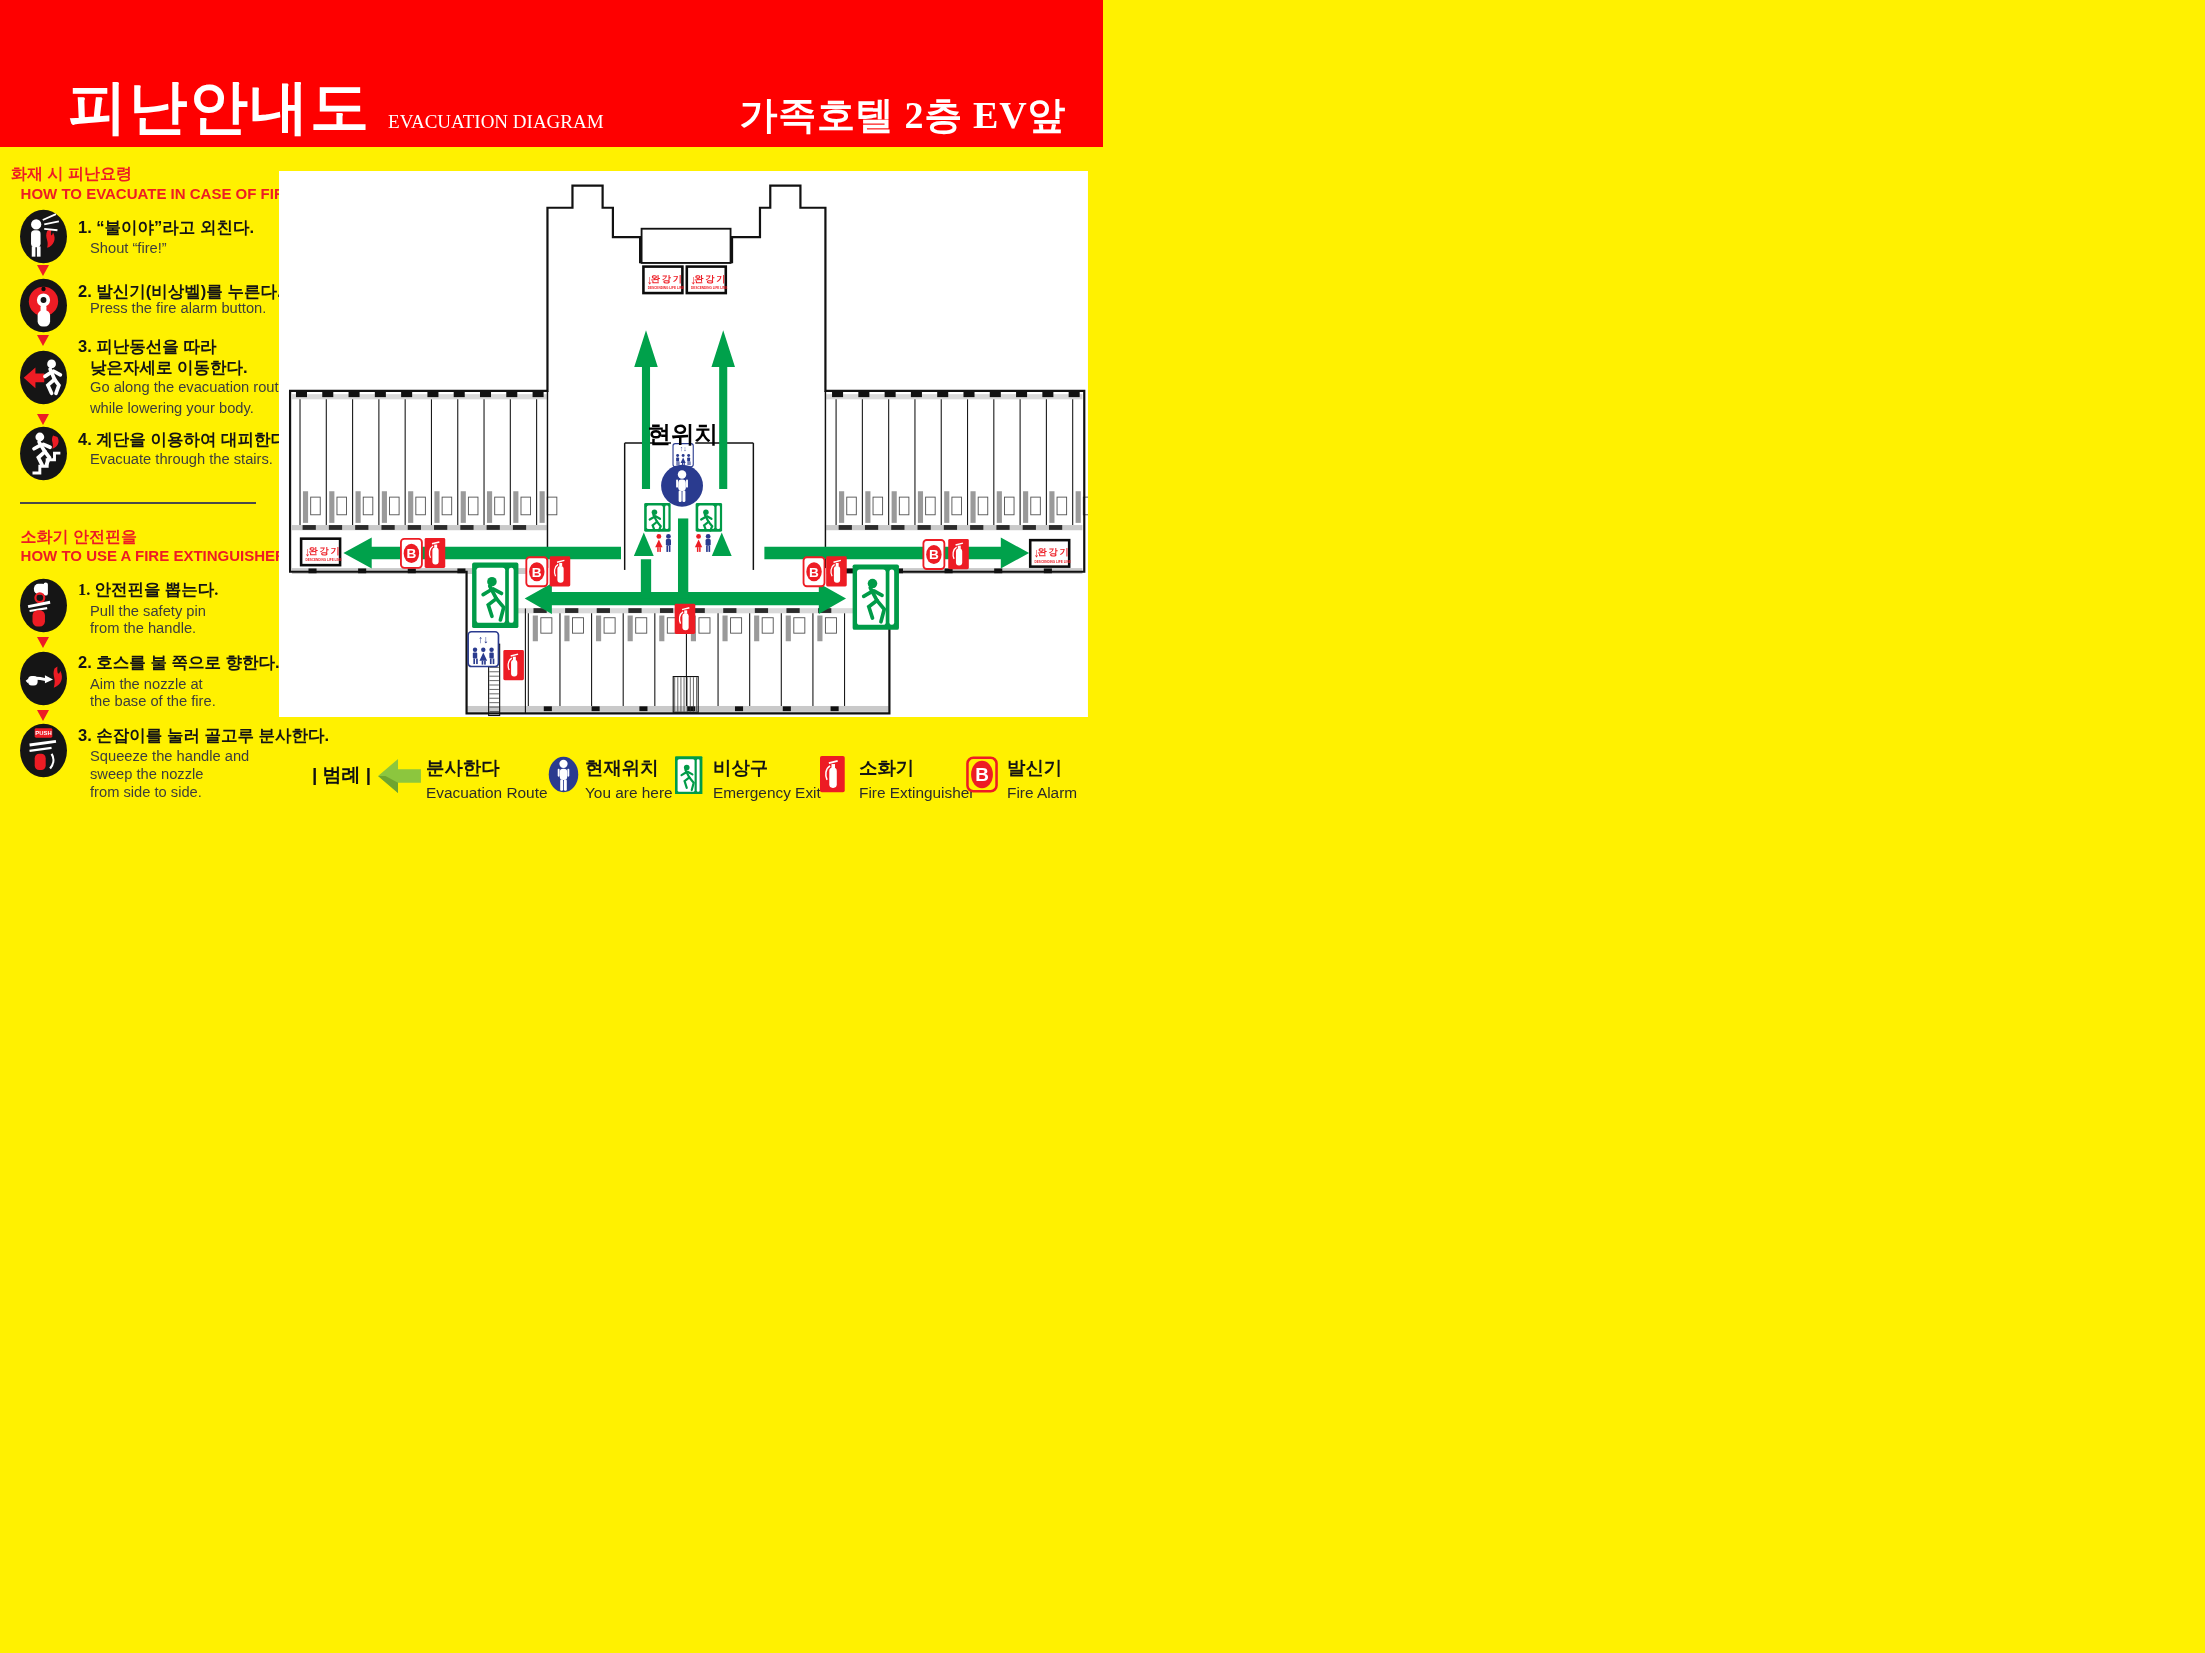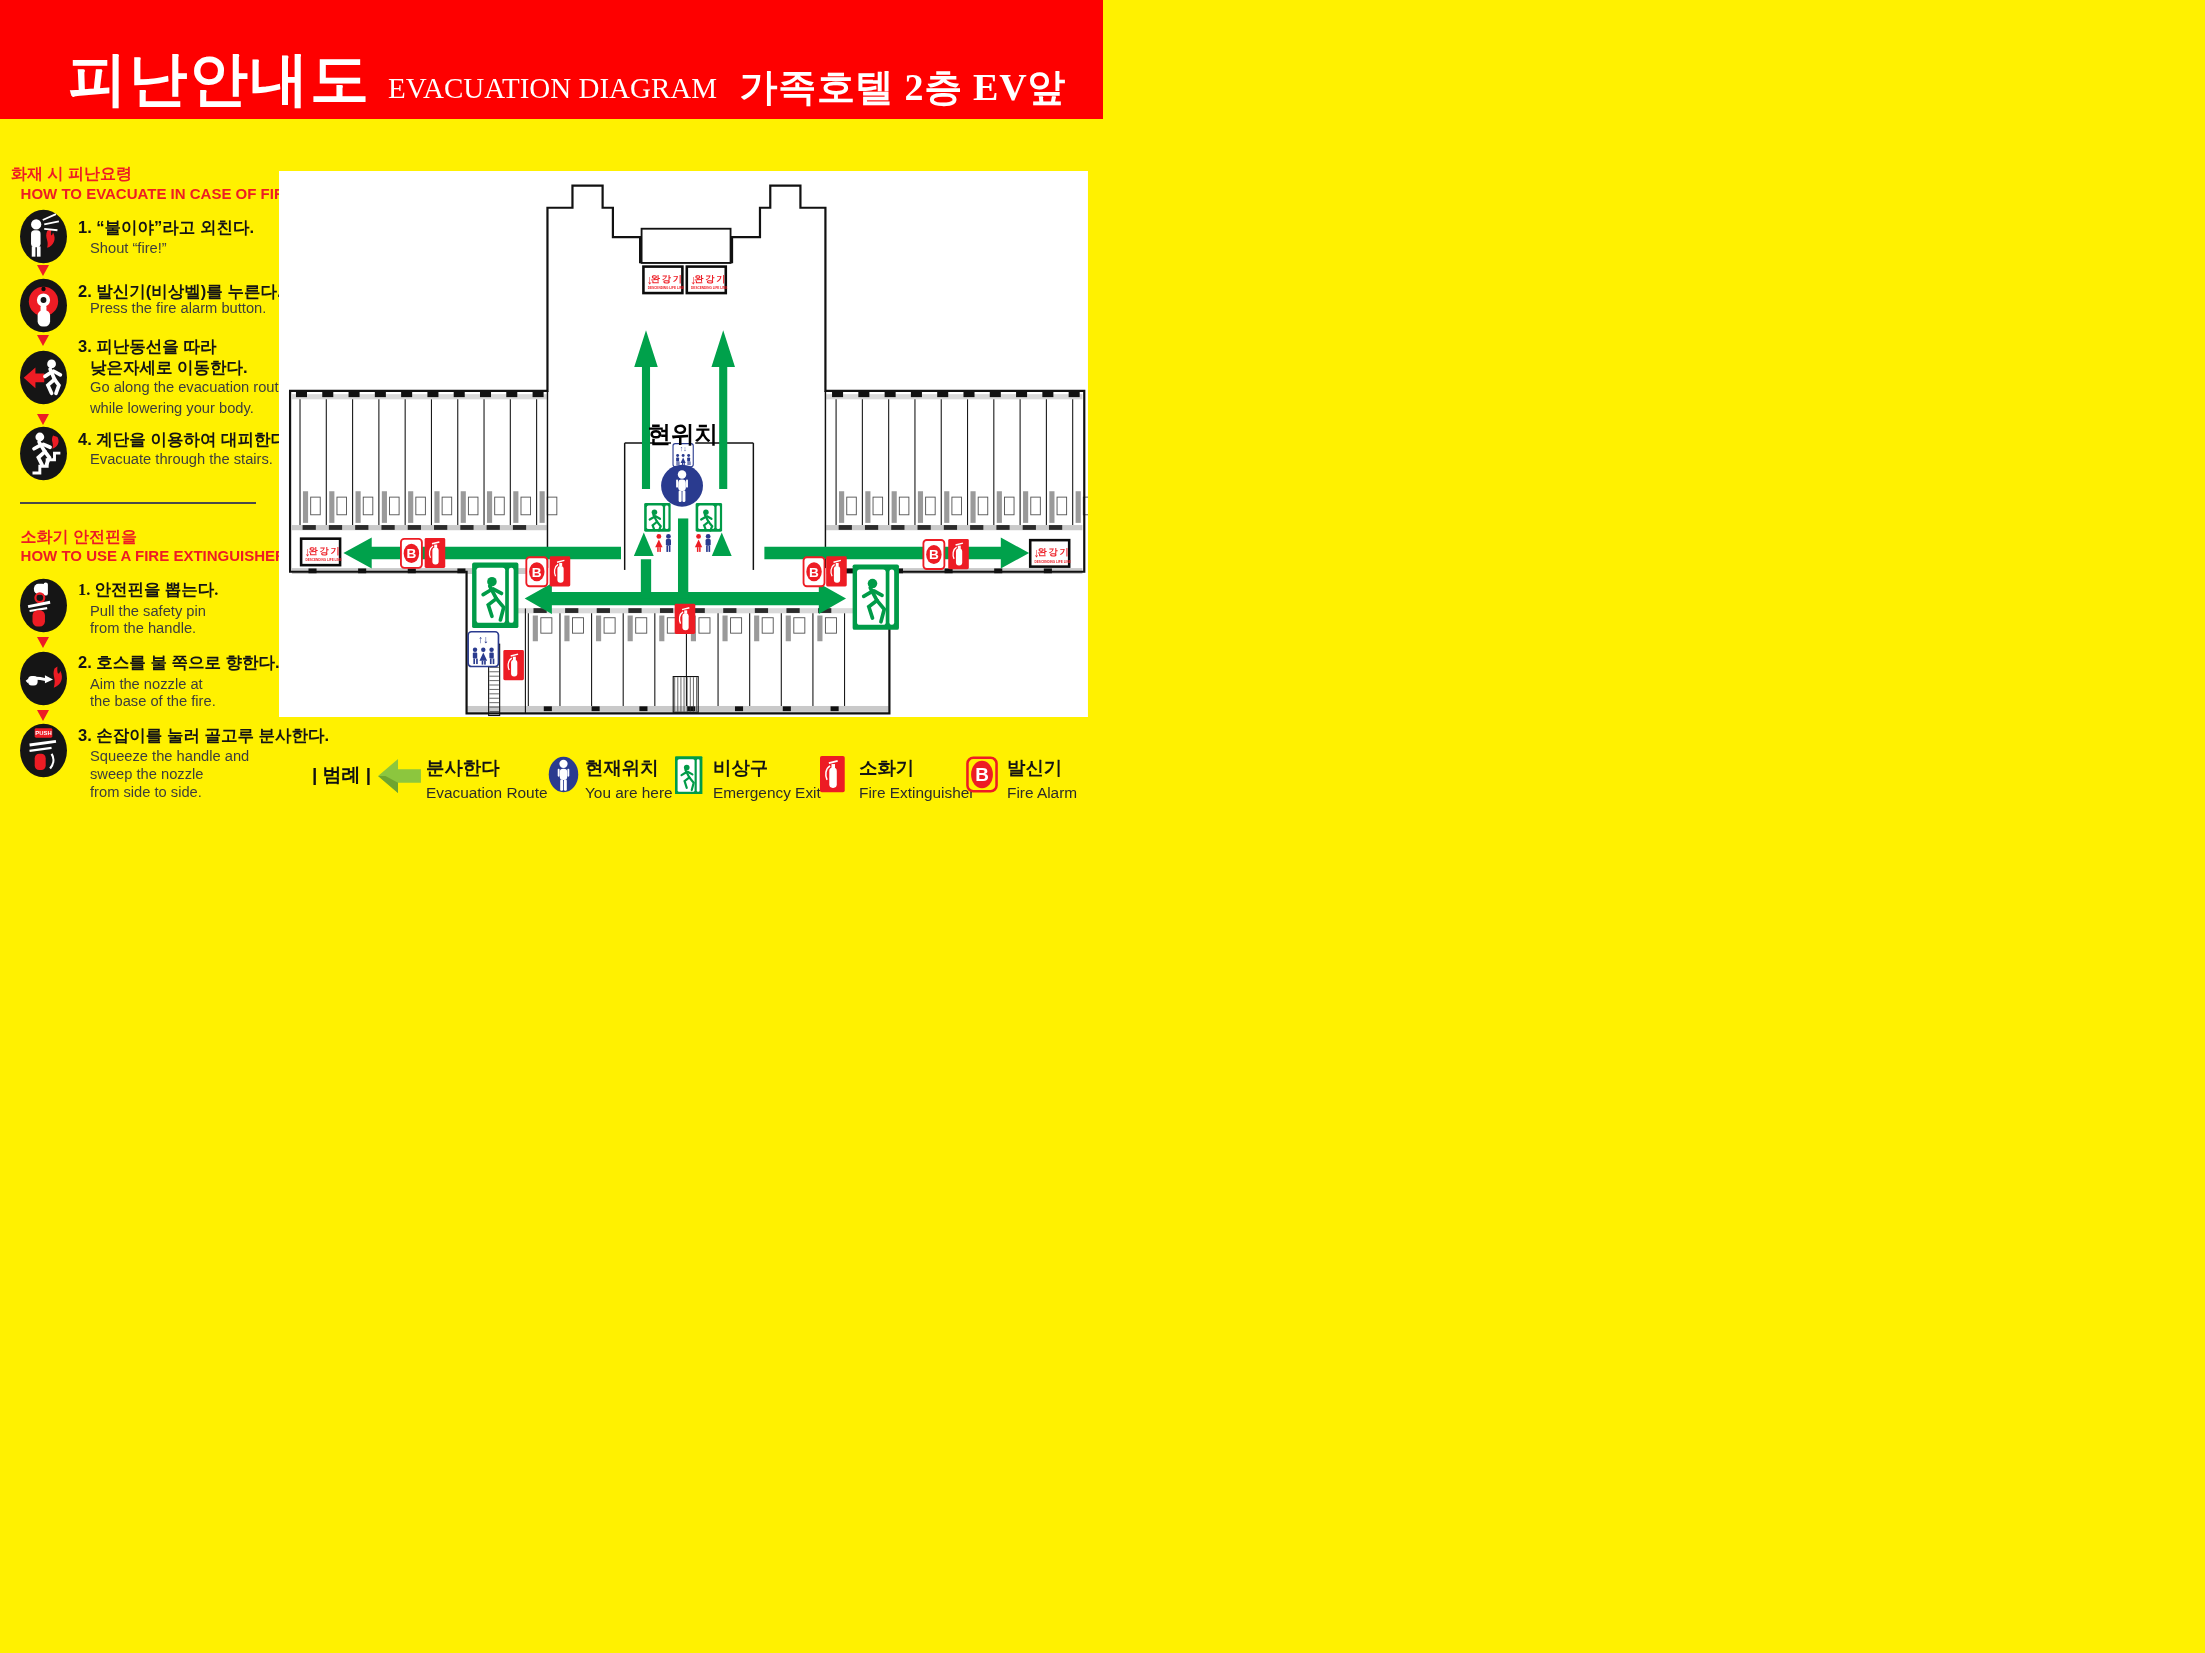--- a/index.html
+++ b/index.html
@@ -6,27 +6,27 @@
   body{
     width:1103px;height:827px;
     background:#FFF100;
     font-family:"Liberation Sans","DejaVu Sans",sans-serif;
     position:relative;overflow:hidden;
   }
   .page{position:absolute;left:0;top:0;width:1103px;height:827px;}
 
   
   .header{
-    position:absolute;left:0;top:0;width:1103px;height:119px;
+    position:absolute;left:0;top:0;width:1103px;height:147px;
     background:#FE0000;display:flex;align-items:flex-end;
     padding:0 37px 10.3px 68px;box-sizing:border-box;color:#fff;
     font-family:"Liberation Serif","DejaVu Serif",serif;
   }
   .title-ko{font-size:59px;font-weight:700;line-height:1;letter-spacing:1.5px;}
-  .title-en{font-size:29px;line-height:1;margin-left:17.6px;margin-bottom:5.9px;}
+  .title-en{font-size:19px;line-height:1;margin-left:17.6px;margin-bottom:5.9px;}
   .title-loc{font-size:38px;font-weight:600;line-height:1;margin-left:auto;margin-bottom:2.9px;letter-spacing:0.7px;}
 
   
   .abs{position:absolute;}
   .h-red{color:#ED1C24;font-weight:800;line-height:1.1;}
   .h-ko{font-size:16px;}
   .h-en{font-size:15px;}
   .step-ko{font-size:16.5px;font-weight:800;color:#141414;line-height:1.15;white-space:nowrap;}
   .step-en{font-size:14.7px;color:#3d3d3d;line-height:1.15;white-space:nowrap;}
   .tri-down{width:0;height:0;border-left:6.6px solid transparent;border-right:6.6px solid transparent;border-top:11px solid #ED1C24;}

